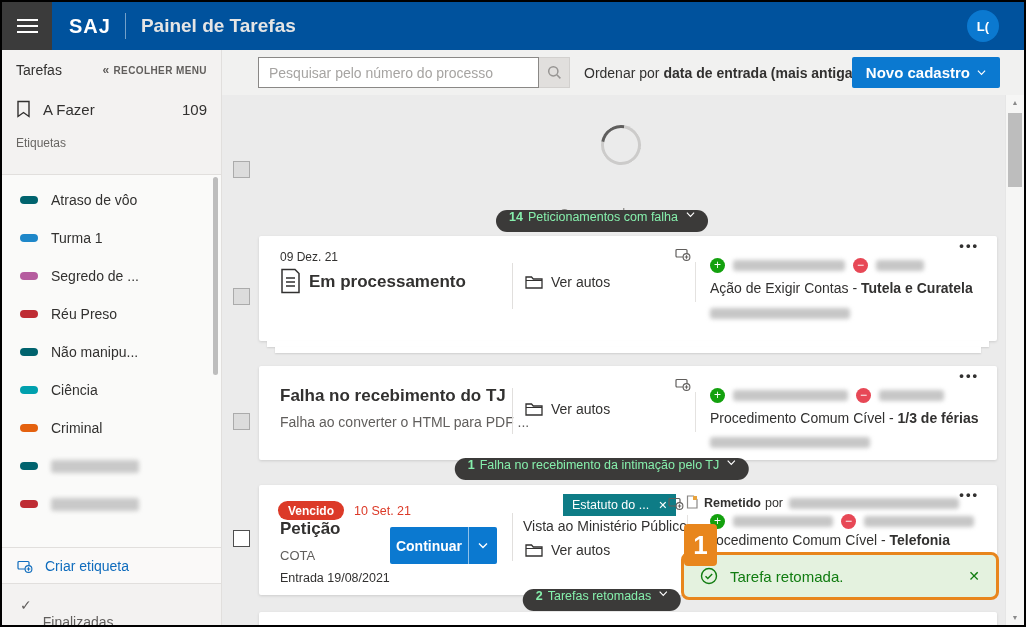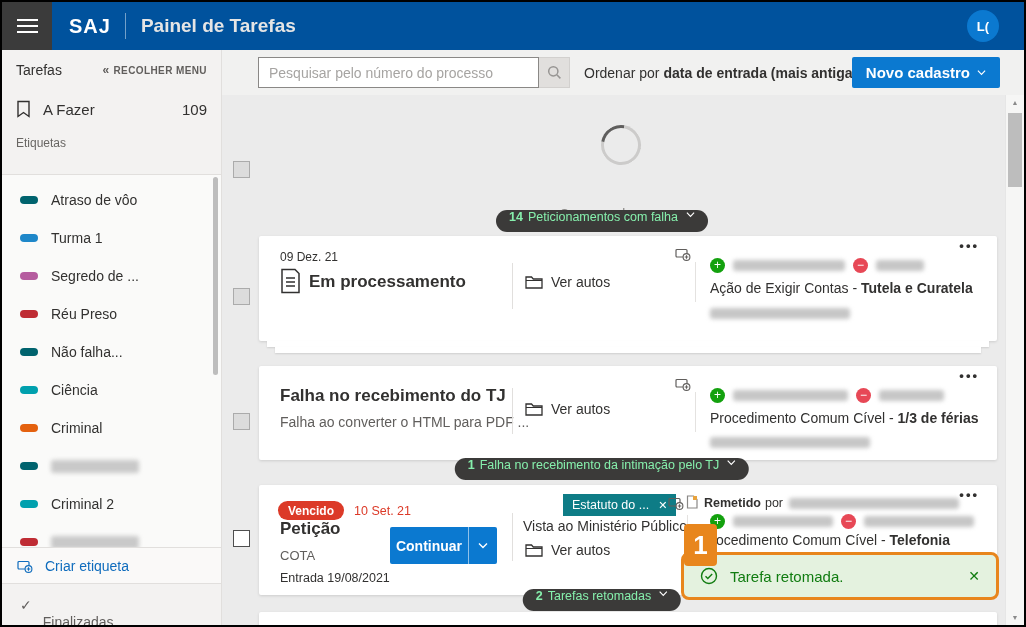--- a/index.html
+++ b/index.html
@@ -161,37 +161,33 @@
         <div class="label-item">
             <span class="chip" style="background-color: rgb(181, 92, 159);"></span>
             <span class="label-name">Segredo de ...</span>
           </div>
         <div class="label-item">
             <span class="chip" style="background-color: rgb(191, 44, 52);"></span>
             <span class="label-name">Réu Preso</span>
           </div>
         <div class="label-item">
             <span class="chip" style="background-color: rgb(0, 99, 110);"></span>
-            <span class="label-name">Não falha...</span>
+            <span class="label-name">Não manipu...</span>
           </div>
         <div class="label-item">
             <span class="chip" style="background-color: rgb(0, 160, 174);"></span>
             <span class="label-name">Ciência</span>
           </div>
         <div class="label-item">
             <span class="chip" style="background-color: rgb(228, 97, 15);"></span>
             <span class="label-name">Criminal</span>
           </div>
         <div class="label-item">
             <span class="chip" style="background-color: rgb(0, 99, 110);"></span>
             <span class="redact-bar"></span>
-          </div>
-        <div class="label-item">
-            <span class="chip" style="background-color: rgb(0, 160, 174);"></span>
-            <span class="label-name">Criminal 2</span>
           </div>
         <div class="label-item">
             <span class="chip" style="background-color: rgb(191, 44, 52);"></span>
             <span class="redact-bar"></span>
           </div>
         <div class="side-thumb"></div>
       </div>
 
       <div class="create-row">
         <svg width="17" height="14" viewBox="0 0 17 14">

